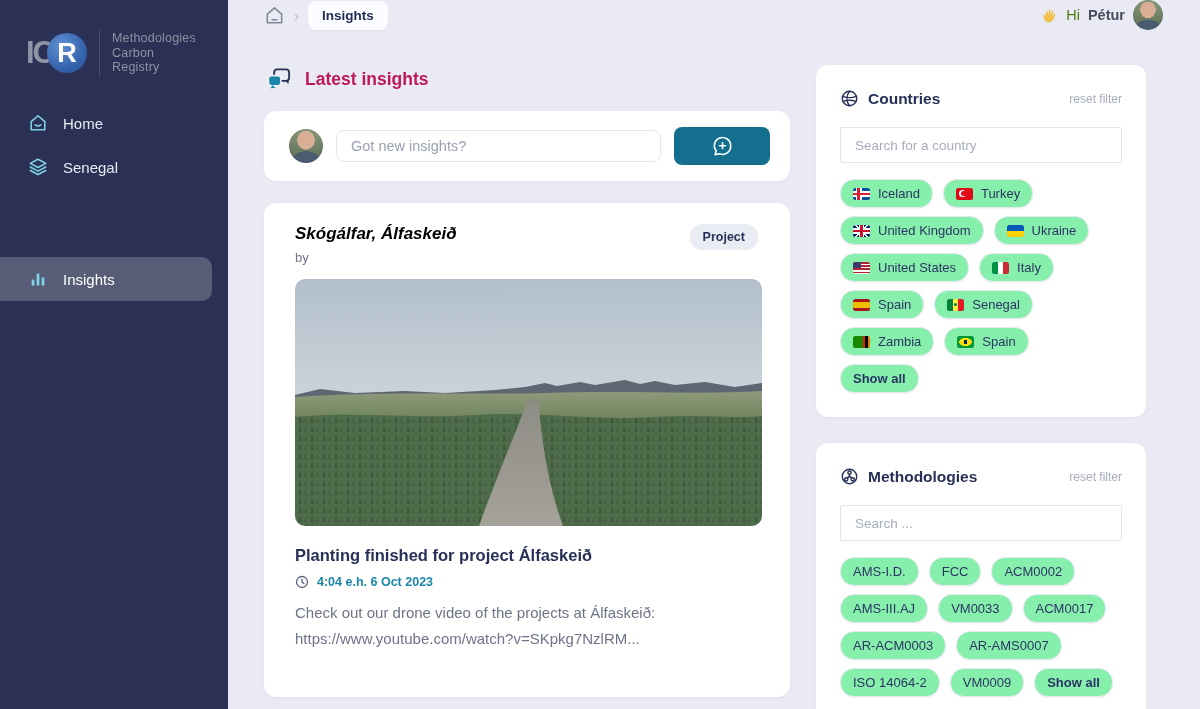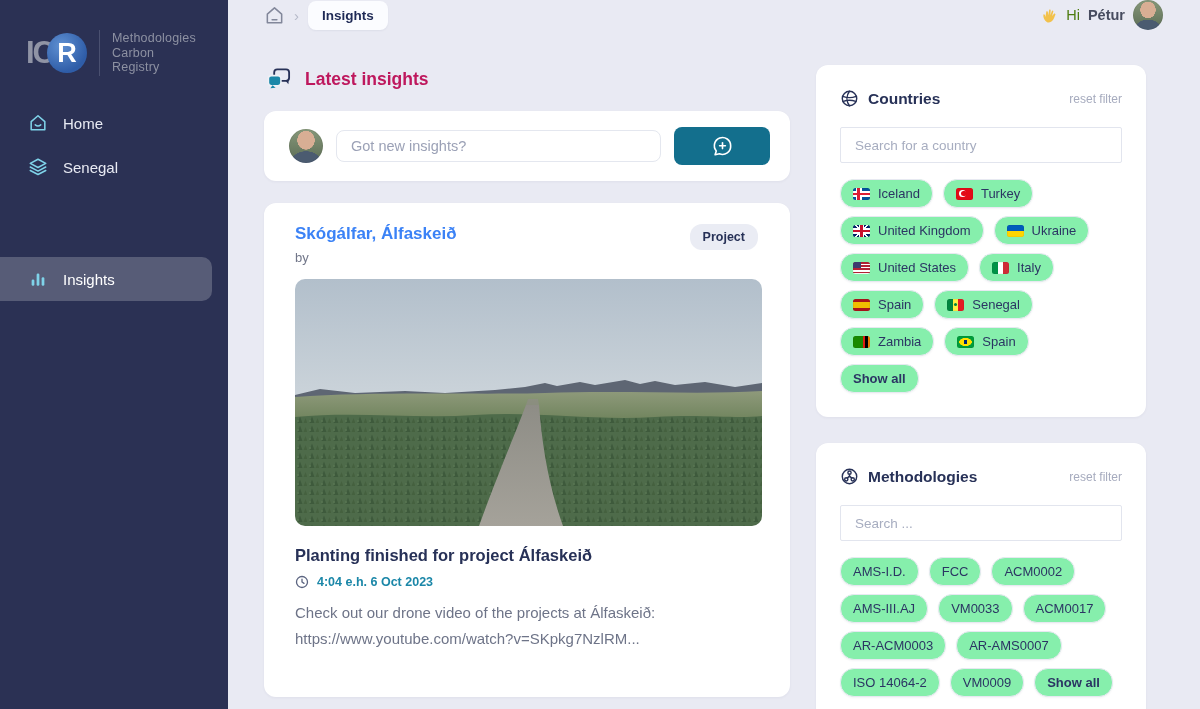--- a/index.html
+++ b/index.html
@@ -56,21 +56,21 @@
 
   .composer { display:flex; align-items:center; gap:13px; padding:16px 20px 16px 25px; }
   .composer input { flex:1; height:32px; border:1px solid #e4e7ef; border-radius:8px; padding:0 14px;
                     font-size:14.5px; color:#3a405a; }
   .composer input::placeholder { color:#9ba1b6; }
   .compose-btn { width:96px; height:38px; background:var(--accent,#136f8d); border-radius:8px;
                  display:flex; align-items:center; justify-content:center; }
 
   .post { margin-top:22px; padding:21px 32px 28px 31px; min-height:494px; }
   .post-head { display:flex; justify-content:space-between; align-items:flex-start; }
-  .post-head h2 { font-size:17px; font-weight:700; color:#3b82f6; }
+  .post-head h2 { font-size:17px; font-weight:700; color:#000000;font-style:italic; }
   .by { font-size:13px; color:#717689; margin-top:6px; }
   .badge { background:#eaecf4; color:#273157; font-weight:700; font-size:12.5px;
            padding:6px 13px; border-radius:12px; }
   figure.photo { width:467px; height:247px; margin-top:14px; border-radius:10px; overflow:hidden; }
   .post h3 { font-size:16.5px; font-weight:700; color:#273157; margin-top:20px; }
   .time { display:flex; align-items:center; gap:8px; margin-top:10px;
           color:var(--teal,#1b87a8); font-weight:700; font-size:12.5px; }
   .body-text { margin-top:11px; color:#6e7488; font-size:15px; line-height:1.74; }
 
   

